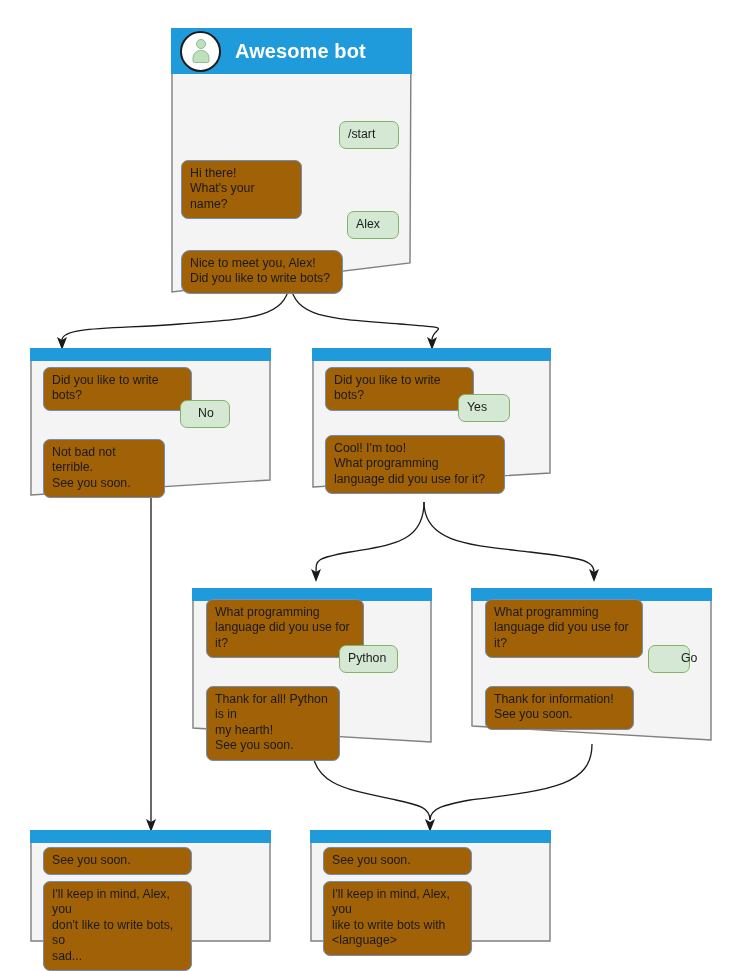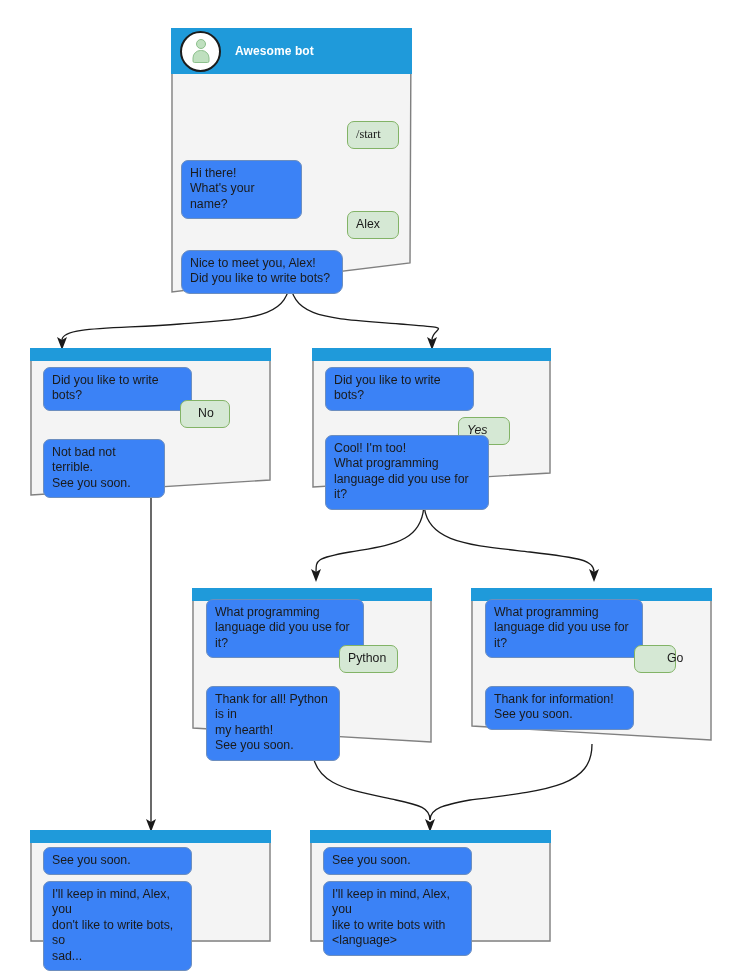--- a/index.html
+++ b/index.html
@@ -20,30 +20,30 @@
   .titlebar.tall{height:46px;display:flex;align-items:center;}
 
   .avatar{width:37px;height:37px;border-radius:50%;background:#ffffff;
           border:2px solid #1c1c1c;margin-left:9px;position:relative;flex:0 0 auto;}
   .avatar .head{position:absolute;left:50%;top:6px;transform:translateX(-50%);
                 width:10px;height:10px;border-radius:50%;
                 background:#bfe0bf;border:1.4px solid #8cc08c;box-sizing:border-box;}
   .avatar .body{position:absolute;left:50%;top:17px;transform:translateX(-50%);
                 width:17px;height:13px;border-radius:8px 8px 2px 2px;
                 background:#bfe0bf;border:1.4px solid #8cc08c;box-sizing:border-box;}
-  .bot-title{color:#ffffff;font-size:12px;font-weight:bold;margin-left:14px;
+  .bot-title{color:#ffffff;font-size:20px;font-weight:bold;margin-left:14px;
              letter-spacing:.1px;}
 
   .chat{position:absolute;left:0;right:0;top:13px;bottom:0;}
   .chat.with-header{top:46px;}
 
   .bubble{position:absolute;box-sizing:border-box;
           font-size:12.3px;line-height:15.4px;color:#1a1a1a;
           padding:5px 8px 6px 8px;white-space:pre-line;}
-  .bot-bubble{background:#3b82f6;border:1px solid #6c8ebf;border-radius:7px;}
+  .bot-bubble{background:#a16207;border:1px solid #6c8ebf;border-radius:7px;}
   .user-bubble{background:#d5e8d4;border:1px solid #82b366;border-radius:7px;
                text-align:left;}
 
   .arrowline{fill:none;stroke:#1a1a1a;stroke-width:1.3;}
   .arrowhead{fill:#1a1a1a;stroke:none;}
 </style>
 </head>
 <body>
 
 <div id="canvas">
@@ -79,21 +79,21 @@
 
     <div class="titlebar tall">
       <div class="avatar">
         <div class="head"></div>
           <div class="body"></div>
       </div>
       <div class="bot-title">Awesome bot</div>
     </div>
 
     <div class="chat with-header">
-      <div class="bubble user-bubble" style="right:13px;top:47px;width:52px;font-family:Liberation Serif, serif;">/start</div>
+      <div class="bubble user-bubble" style="right:13px;top:47px;width:60px;">/start</div>
       <div class="bubble bot-bubble" style="left:10px;top:86px;width:121px;">Hi there!
 What's your name?</div>
       <div class="bubble user-bubble" style="right:13px;top:137px;width:52px;">Alex</div>
       <div class="bubble bot-bubble" style="left:10px;top:176px;width:162px;border-radius:9px;">Nice to meet you, Alex!
 Did you like to write bots?</div>
     </div>
   </div>
 
   <div class="node" style="left:30px;top:348px;width:241px;height:148px;">
     <div class="card" style="clip-path:polygon(0% 0%,100% 0%,100% 89%,0% 100%);"></div>
@@ -110,22 +110,22 @@
   </div>
 
   <div class="node" style="left:312px;top:348px;width:239px;height:140px;">
     <div class="card" style="clip-path:polygon(0% 0%,100% 0%,100% 89%,0% 100%);"></div>
     <svg class="card-outline" viewBox="0 0 239 140" preserveAspectRatio="none">
       <polygon points="1,1 238,1 238,125 1,139" fill="none" stroke="#808080" stroke-width="1.4"></polygon>
     </svg>
     <div class="titlebar"></div>
     <div class="chat">
       <div class="bubble bot-bubble" style="left:13px;top:6px;width:149px;">Did you like to write bots?</div>
-      <div class="bubble user-bubble" style="right:41px;top:56px;width:52px;font-style:italic;">Yes</div>
-      <div class="bubble bot-bubble" style="left:13px;top:74px;width:164px;">Cool! I'm too!
+      <div class="bubble user-bubble" style="right:41px;top:33px;width:52px;">Yes</div>
+      <div class="bubble bot-bubble" style="left:13px;top:74px;width:180px;">Cool! I'm too!
 What programming
 language did you use for it?</div>
     </div>
   </div>
 
   <div class="node" style="left:192px;top:588px;width:240px;height:155px;">
     <div class="card" style="clip-path:polygon(0% 0%,100% 0%,100% 100%,0% 90%);"></div>
     <svg class="card-outline" viewBox="0 0 240 155" preserveAspectRatio="none">
       <polygon points="1,1 239,1 239,154 1,140" fill="none" stroke="#808080" stroke-width="1.4"></polygon>
     </svg>
@@ -142,21 +142,21 @@
 
   <div class="node" style="left:471px;top:588px;width:241px;height:153px;">
     <div class="card" style="clip-path:polygon(0% 0%,100% 0%,100% 100%,0% 90%);"></div>
     <svg class="card-outline" viewBox="0 0 241 153" preserveAspectRatio="none">
       <polygon points="1,1 240,1 240,152 1,138" fill="none" stroke="#808080" stroke-width="1.4"></polygon>
     </svg>
     <div class="titlebar"></div>
     <div class="chat">
       <div class="bubble bot-bubble" style="left:14px;top:-2px;width:158px;">What programming
 language did you use for it?</div>
-      <div class="bubble user-bubble" style="right:36px;top:44px;width:24px;padding-left:32px;">Go</div>
+      <div class="bubble user-bubble" style="right:22px;top:44px;width:24px;padding-left:32px;">Go</div>
       <div class="bubble bot-bubble" style="left:14px;top:85px;width:149px;">Thank for information!
 See you soon.</div>
     </div>
   </div>
 
   <div class="node" style="left:30px;top:830px;width:241px;height:112px;">
     <div class="card"></div>
     <svg class="card-outline" viewBox="0 0 241 112" preserveAspectRatio="none">
       <polygon points="1,1 240,1 240,111 1,111" fill="none" stroke="#808080" stroke-width="1.4"></polygon>
     </svg>

